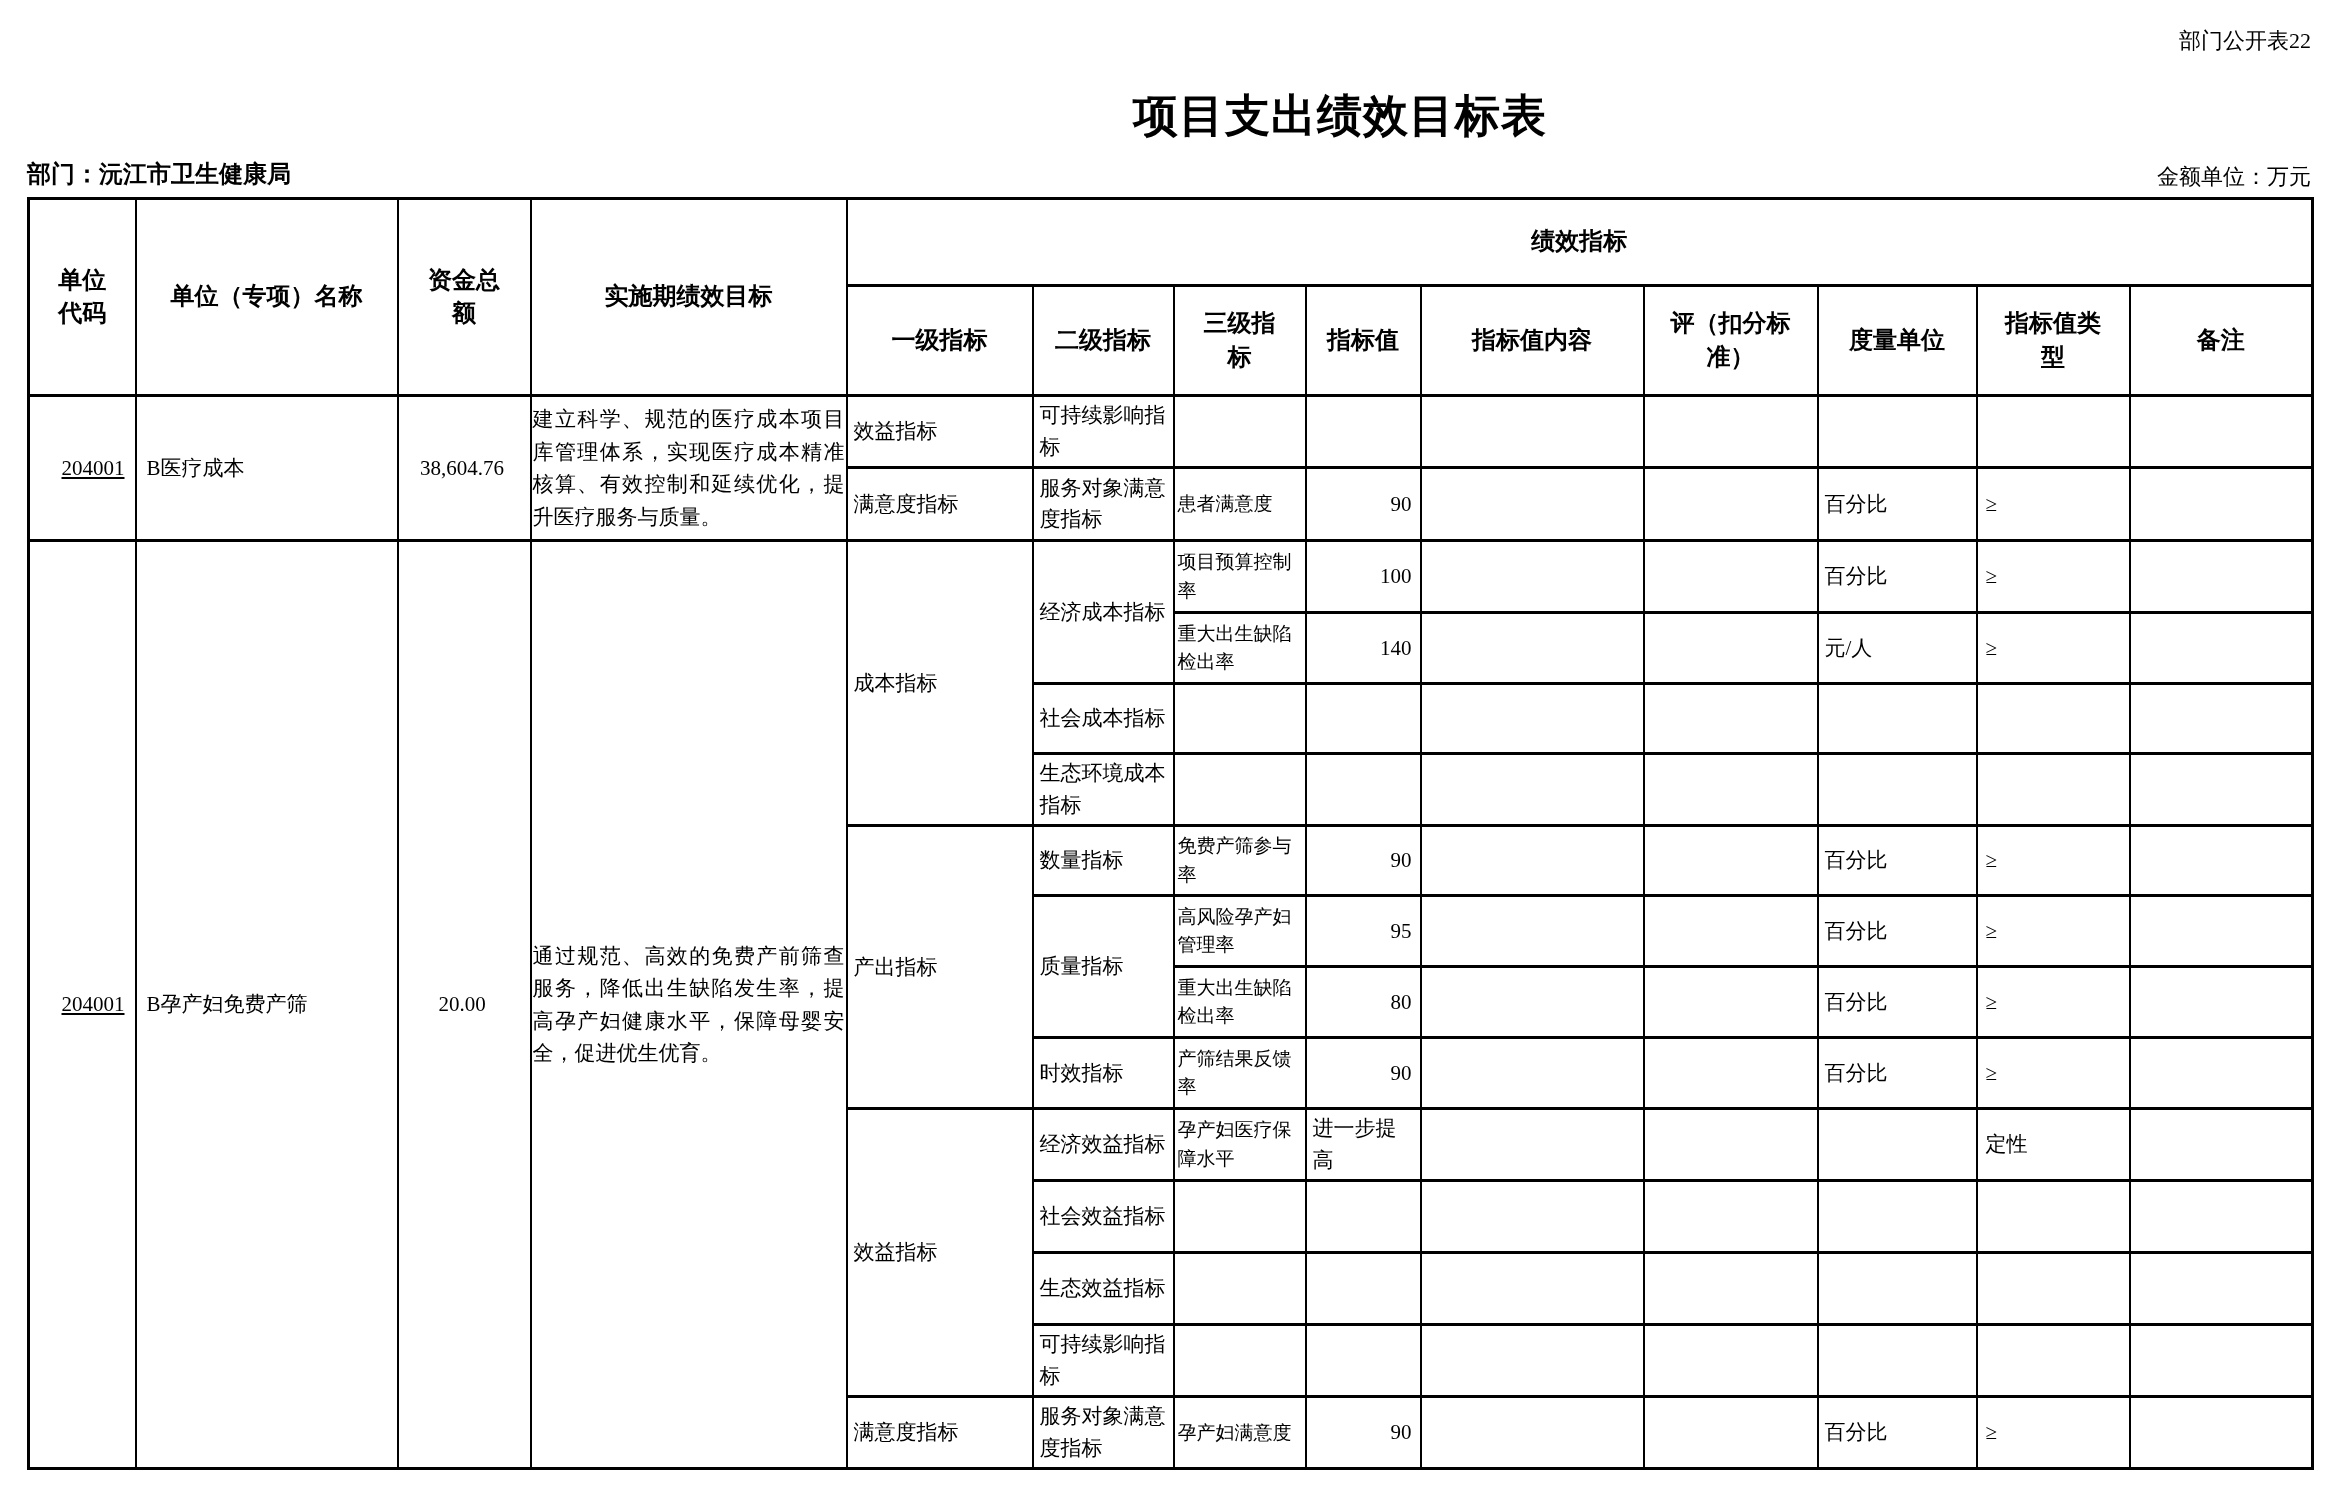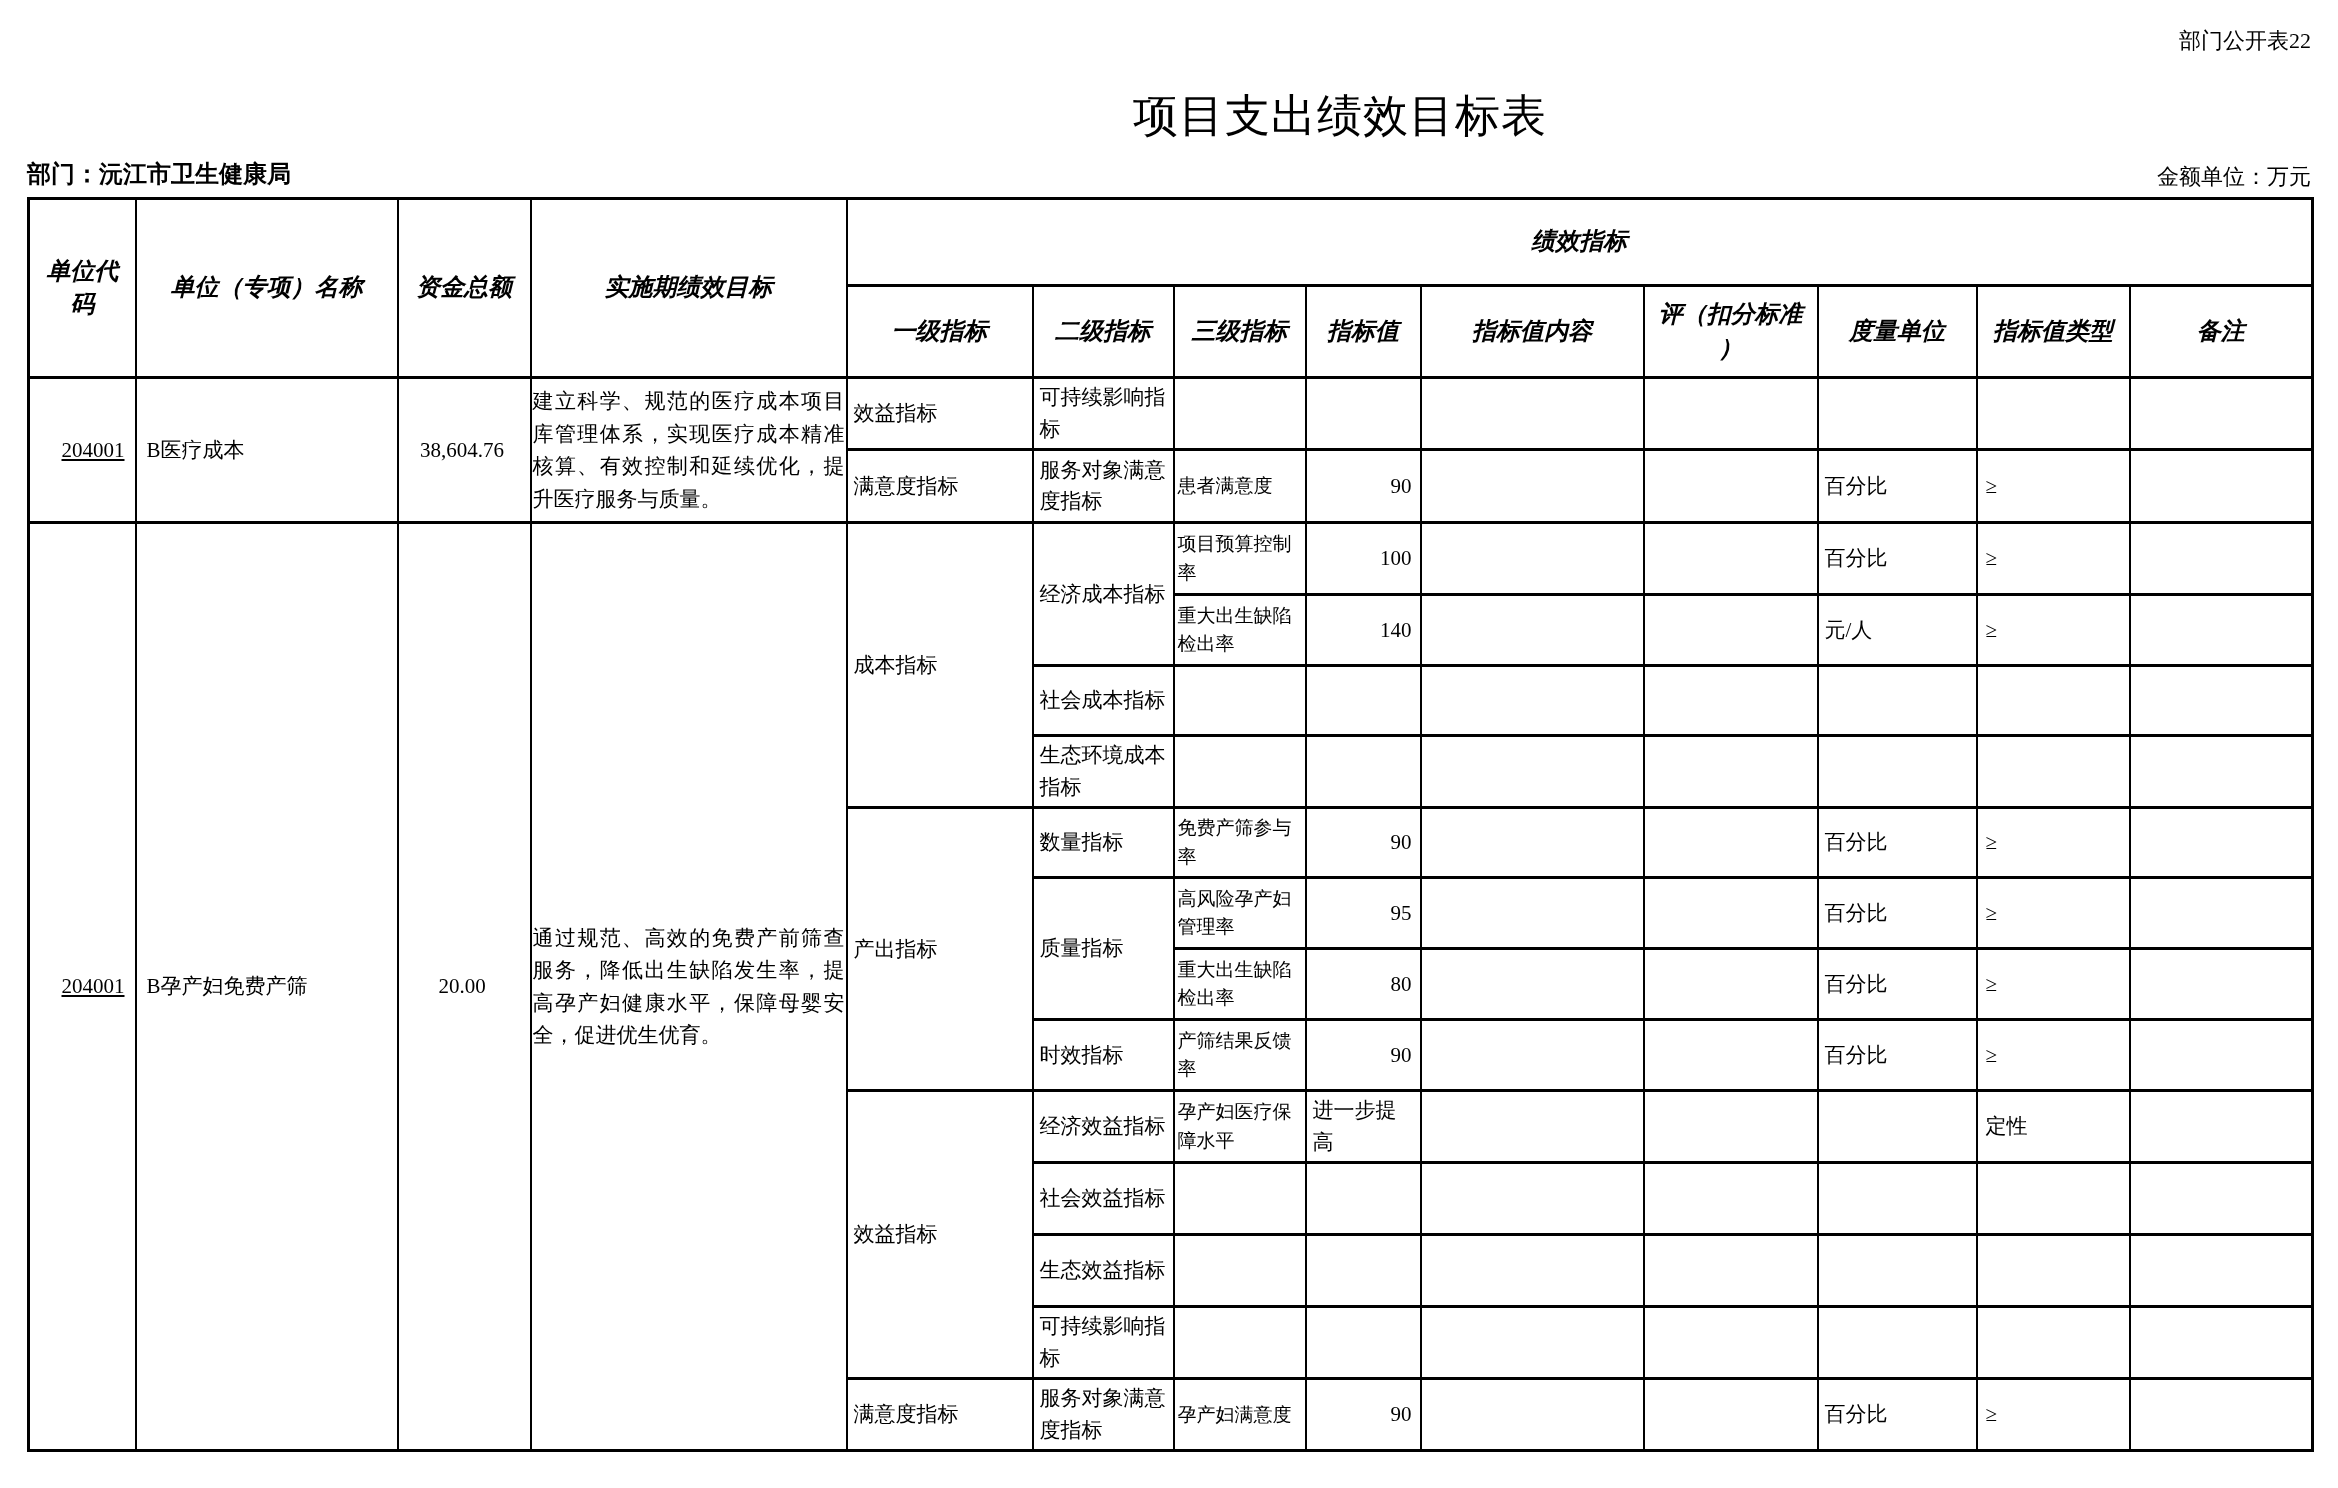--- a/index.html
+++ b/index.html
@@ -2,37 +2,37 @@
 <html><head>
 <meta charset="utf-8">
 <style>
   html,body{margin:0;padding:0;background:#ffffff;}
   body{
     width:2338px;height:1488px;position:relative;
     font-family:"Liberation Serif","DejaVu Serif",serif;
     color:#000;
   }
   .doc-label{position:absolute;top:26px;right:27px;font-size:22px;}
-  .page-title{position:absolute;top:86px;left:1133px;font-size:45px;font-weight:normal;letter-spacing:1px;margin:0;}
+  .page-title{position:absolute;top:86px;left:1133px;font-size:45px;font-weight:bold;letter-spacing:1px;margin:0;}
   .dept-label{position:absolute;top:158px;left:27px;font-size:24px;font-weight:bold;}
   .unit-label{position:absolute;top:162px;right:27px;font-size:22px;}
 
   table.grid{
     position:absolute;left:27px;top:197px;width:2284px;
     border-collapse:collapse;table-layout:fixed;
     border:3px solid #000;
   }
   .grid th,.grid td{
     border-left:2px solid #000;border-right:2px solid #000;
     border-top:3px solid #000;border-bottom:3px solid #000;
     vertical-align:middle;overflow:hidden;
     font-size:21px;line-height:1.5;padding:2px 6px;
     word-break:normal;
   }
-  .grid th{font-weight:bold;text-align:center;font-size:24px;line-height:1.4;padding:11px;font-style:italic;}
+  .grid th{font-weight:bold;text-align:center;font-size:24px;line-height:1.4;padding:20px;}
   .th-code{padding:4px 8px;line-break:anywhere;}
   .th-standard{line-break:anywhere;}
   td.c-code{text-align:right;padding-right:10px;text-decoration:underline;}
   td.c-name{text-align:left;padding-left:10px;}
   td.c-funds{text-align:center;padding-right:10px;}
   td.c-goal{text-align:justify;padding:6px 1px;line-height:1.55;}
   td.c-l3{padding:2px 3px;font-size:19px;}
   td.num{text-align:right;padding-right:8px;}
   td.c-type{padding-left:8px;}
 </style>

